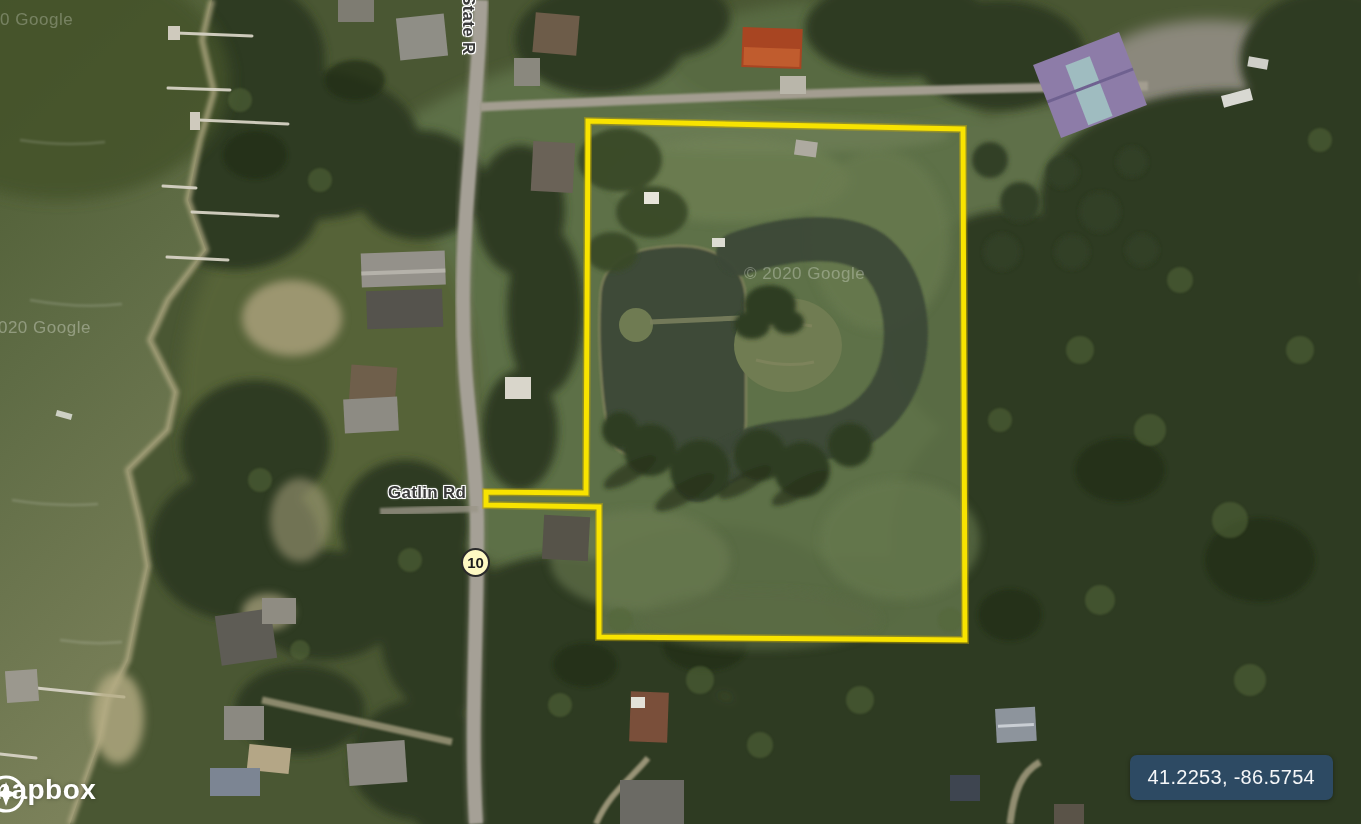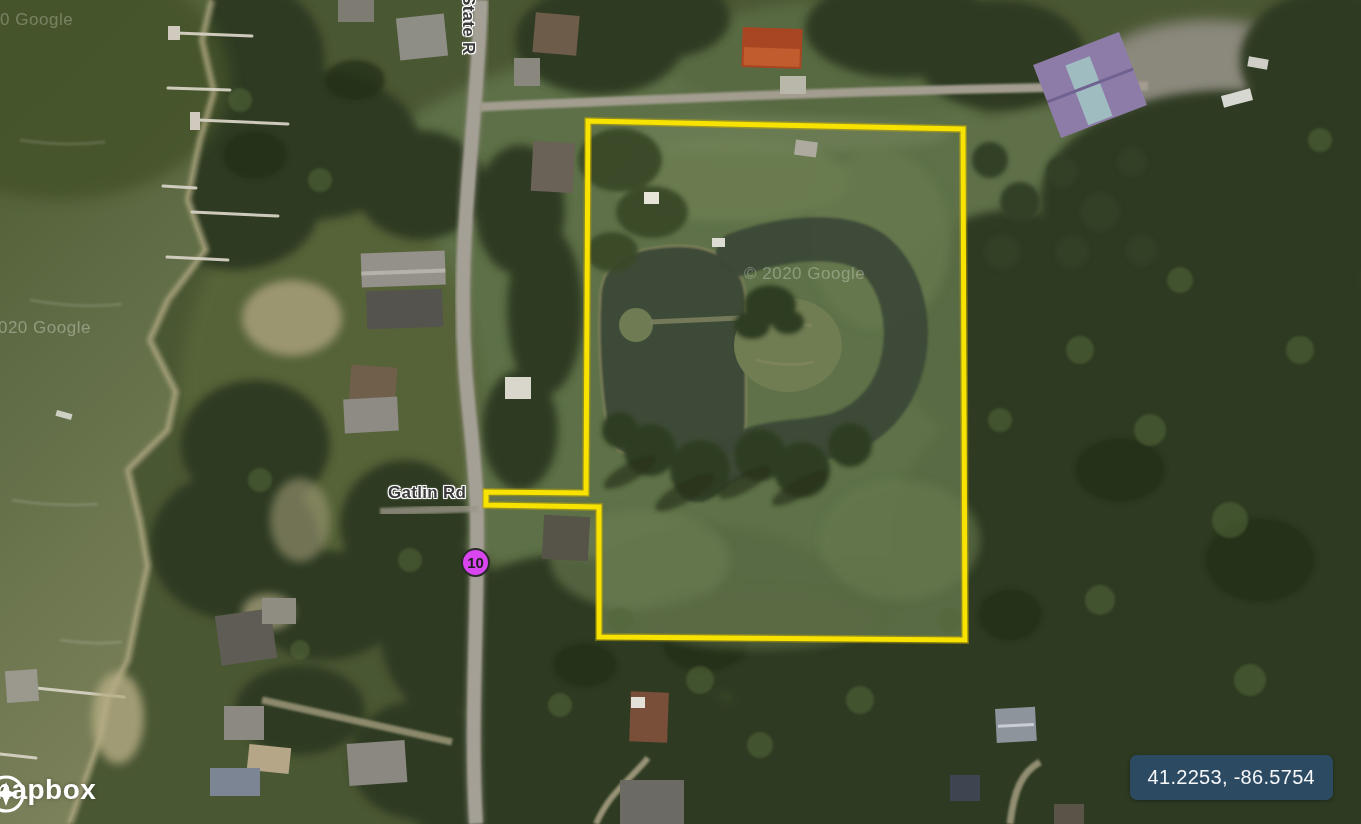--- a/index.html
+++ b/index.html
@@ -8,21 +8,21 @@
   .stage svg{position:absolute;left:0;top:0;display:block;}
 
   
   .map-label{position:absolute;color:#3a3a3a;font-weight:700;font-size:17px;
     text-shadow:-1px -1px 0 #fff,1px -1px 0 #fff,-1px 1px 0 #fff,1px 1px 0 #fff,0 0 3px rgba(255,255,255,.95);
     letter-spacing:.3px;white-space:nowrap;}
   .label-state{left:458px;top:-6px;writing-mode:vertical-rl;height:190px;}
   .label-gatlin{left:388px;top:483px;}
 
   .route-shield{position:absolute;left:461px;top:548px;width:29px;height:29px;
-    background:#d946ef;border:2px solid #2a2a2a;border-radius:50%;
+    background:#fef9c3;border:2px solid #2a2a2a;border-radius:50%;
     display:flex;align-items:center;justify-content:center;
     font-size:15px;font-weight:700;color:#1d1d1d;box-sizing:border-box;}
 
   .watermark{position:absolute;color:#e6eadf;opacity:.42;font-size:17px;
     letter-spacing:.5px;white-space:nowrap;}
   .wm-topleft{left:-48px;top:10px;opacity:.30;}
   .wm-midleft{left:-12px;top:318px;opacity:.38;}
   .wm-center{left:744px;top:264px;opacity:.34;}
 
   .mapbox-logo{position:absolute;left:-14px;bottom:18px;display:flex;

